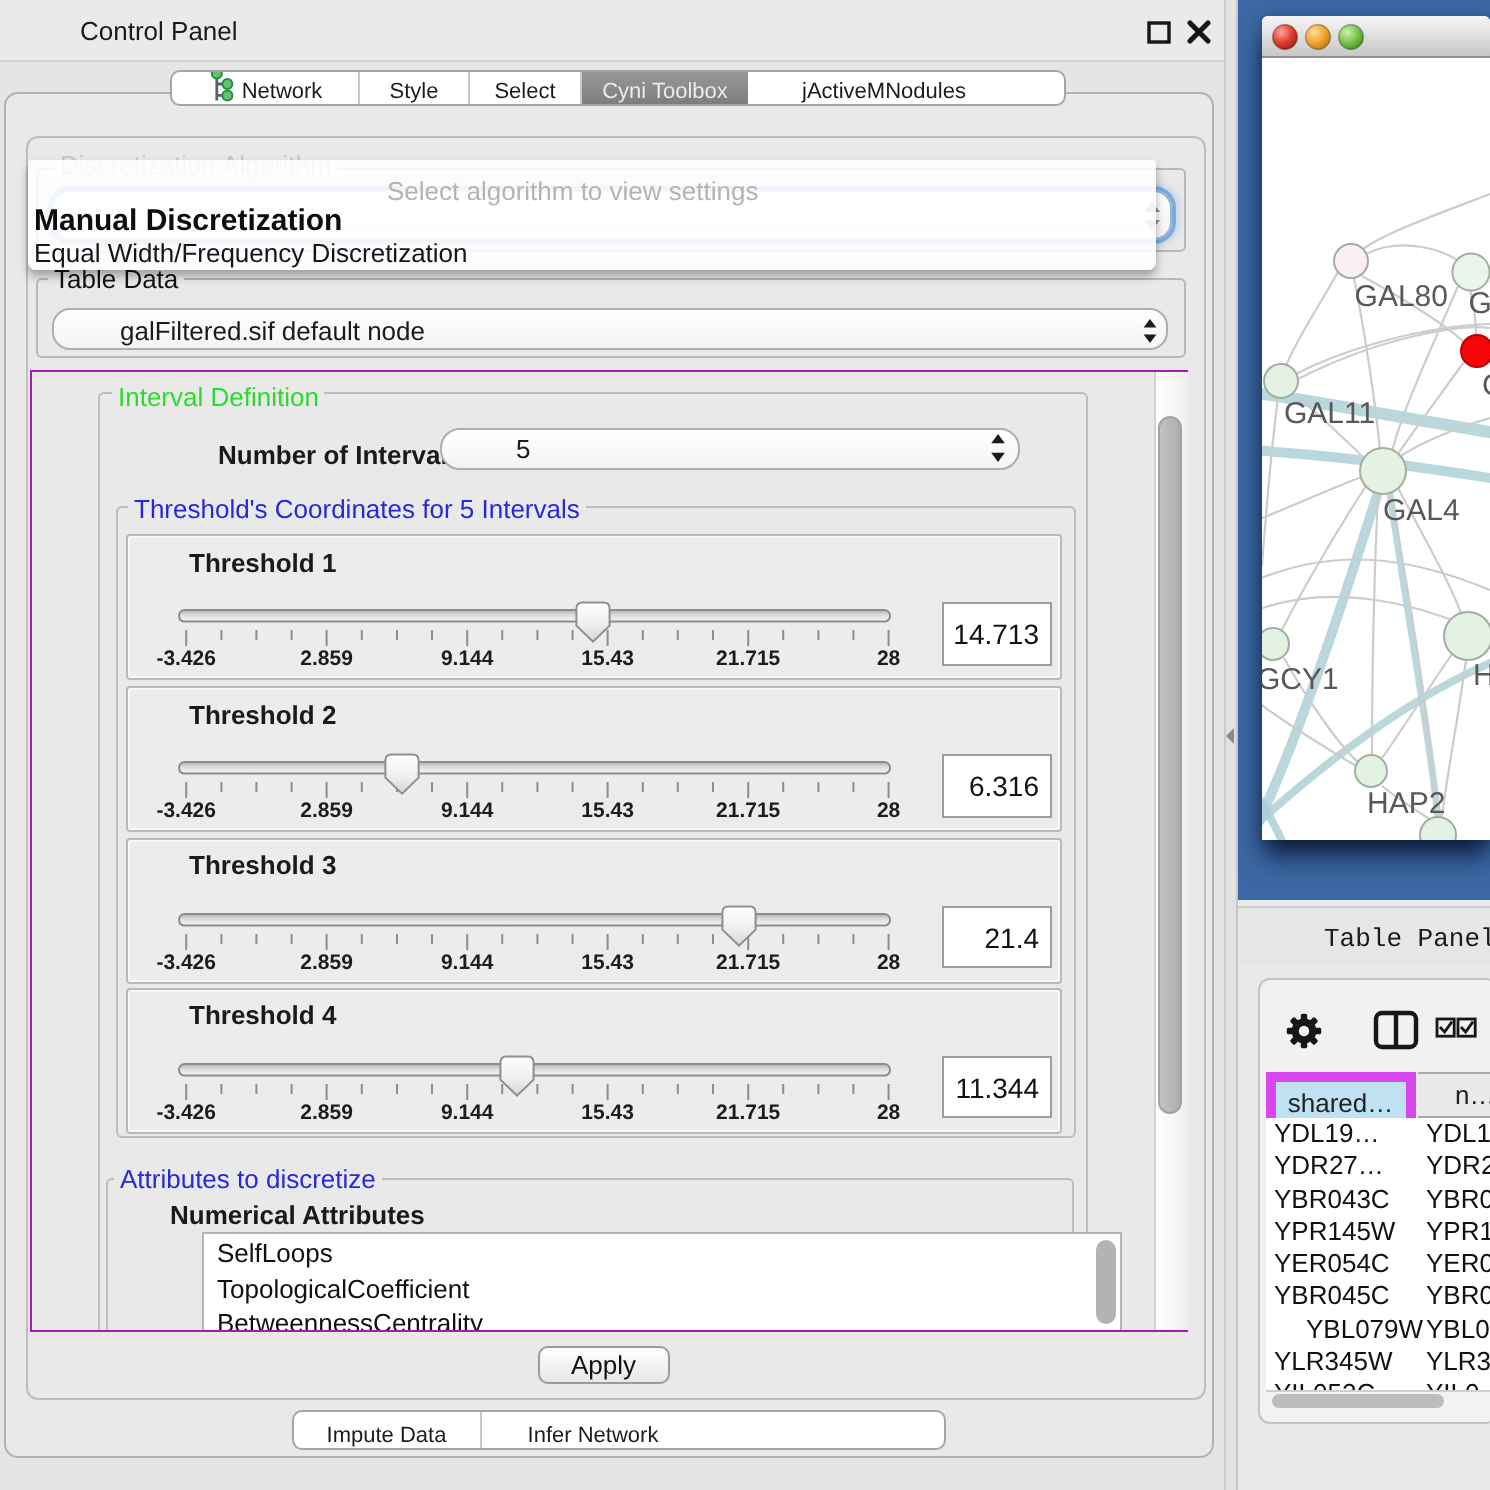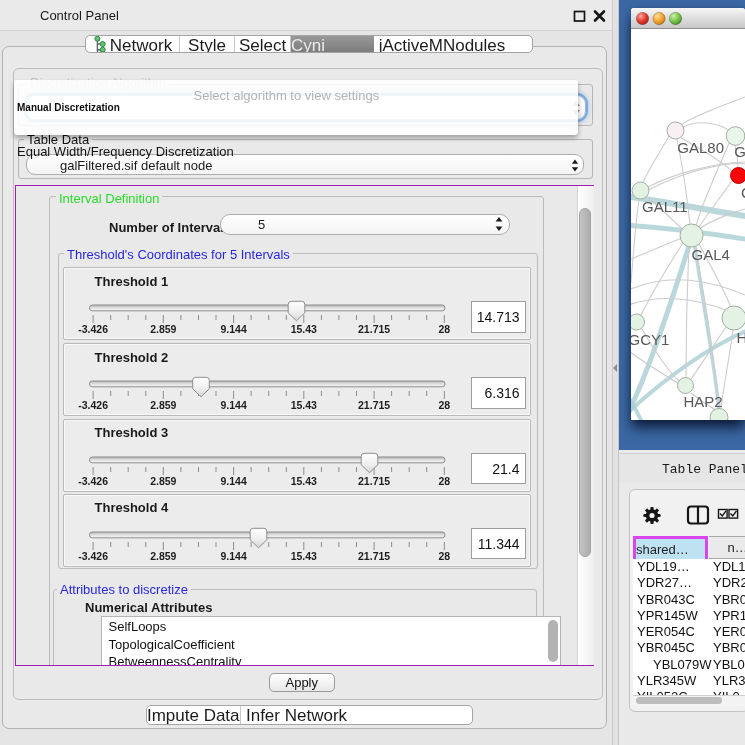--- a/index.html
+++ b/index.html
@@ -4,21 +4,21 @@
 html,body{width:745px;height:745px;overflow:hidden;}
 body{font-family:"Liberation Sans",sans-serif;background:#e5e5e5;position:relative;}
 .abs{position:absolute;}
 .t13{font-size:13px;color:#1a1a1a;white-space:nowrap;margin-left:26px;}
 .bold{font-weight:bold;}
 .panel{position:absolute;border:1px solid #b2b2b2;border-radius:7px;background:#e9e9e9;}
 .group{position:absolute;border:1px solid #b7b7b7;border-radius:3px;}
 .glabel{position:absolute;font-size:13px;background:#e9e9e9;padding:0 3px;white-space:nowrap;}
 .combo{position:absolute;background:linear-gradient(#ffffff,#f4f4f4);border:1px solid #aeaeae;border-radius:9px;}
 .tabbar{position:absolute;background:#ffffff;border:1px solid #a5a5a5;border-radius:5px;display:flex;align-items:center;overflow:hidden;}
-.tab{height:100%;display:flex;align-items:flex-start;justify-content:center;font-size:17px;color:#1c1c1c;border-right:1px solid #c8c8c8;}
+.tab{height:100%;display:flex;align-items:flex-end;justify-content:center;font-size:11px;color:#1c1c1c;border-right:1px solid #c8c8c8;}
 .tab:last-child{border-right:none;}
 .tabsel{background:linear-gradient(#989898,#7d7d7d);color:#ebebeb;border-right:none;}
 .thbox{position:absolute;background:#ececec;border:1px solid #b9b9b9;border-radius:2px;box-shadow:inset 0 0 0 1px #f8f8f8;}
 .vbox{position:absolute;background:#ffffff;border:1px solid #9e9e9e;font-size:14px;color:#111;text-align:right;}
 </style></head><body>
 <div class="abs" style="left:0;top:0;width:619px;height:31px;background:#eaeaea;border-bottom:1px solid #d2d2d2"></div>
 <div class="abs t13" style="left:14px;top:8px;">Control Panel</div>
 <svg class="abs" style="left:571px;top:8px" width="40" height="17">
     <rect x="3.5" y="3.5" width="10" height="9.5" fill="none" stroke="#151515" stroke-width="1.7"></rect>
     <path d="M 24,3.5 L 33,12.5 M 33,3.5 L 24,12.5" stroke="#151515" stroke-width="2.6" stroke-linecap="round"></path>
@@ -49,22 +49,22 @@
 <div class="group" style="left:17.5px;top:139px;width:575px;height:39.5px;"></div>
 <div class="glabel" style="left:24px;top:132px;color:#111;">Table Data</div>
 <div class="combo" style="left:25.5px;top:154px;width:558px;height:20.5px;"></div>
 <div class="abs t13" style="left:34px;top:157.5px;">galFiltered.sif default node</div>
 <svg class="abs" style="left:568px;top:156.5px" width="14" height="17">
     <path d="M 7,2.5 L 10.2,6.8 L 3.8,6.8 Z" fill="#1c1c1c"></path>
     <path d="M 7,14.5 L 10.2,10.2 L 3.8,10.2 Z" fill="#1c1c1c"></path>
   </svg>
 <div class="abs" style="left:13.5px;top:80px;width:564px;height:55px;background:rgba(255,255,255,0.88);border-radius:2px 2px 4px 4px;box-shadow:0 3px 5px rgba(0,0,0,0.32);z-index:40;">
     <div class="abs" style="left:180px;top:8px;font-size:13px;color:#b3b3b3;">Select algorithm to view settings</div>
-    <div class="abs" style="left:3.5px;top:22px;font-size:10px;font-weight:bold;color:#0d0d0d;">Manual Discretization</div>
-    <div class="abs" style="left:3.5px;top:38.5px;font-size:13px;color:#141414;margin-top:25px;">Equal Width/Frequency Discretization</div>
+    <div class="abs" style="left:3.5px;top:22px;font-size:15px;font-weight:bold;color:#0d0d0d;">Manual Discretization</div>
+    <div class="abs" style="left:3.5px;top:38.5px;font-size:13px;color:#141414;">Equal Width/Frequency Discretization</div>
   </div>
 <div class="abs" style="left:15px;top:184.5px;width:579px;height:481.5px;border:1px solid #a21caf;background:#e9e9e9;overflow:hidden;">
     <div class="group" style="left:33px;top:10.5px;width:495px;height:478px;border-color:#bcbcbc;"></div>
     <div class="glabel" style="left:40px;top:5.5px;color:#2bdb2b;">Interval Definition</div>
     <div class="abs t13 bold" style="left:67px;top:34.0px;">Number of Intervals</div>
     <div class="combo" style="left:204px;top:28.0px;width:290px;height:21px;border-radius:10px;"></div>
     <div class="abs t13" style="left:216px;top:31.5px;">5</div>
     <svg class="abs" style="left:476px;top:30.5px" width="14" height="16">
       <path d="M 7,1 L 10.4,5.6 L 3.6,5.6 Z" fill="#1a1a1a"></path>
       <path d="M 7,15 L 10.4,10.4 L 3.6,10.4 Z" fill="#1a1a1a"></path>
@@ -373,21 +373,21 @@
         <rect x="0" y="0" width="20" height="17" rx="3" fill="none" stroke="#161616" stroke-width="2.2"></rect>
         <line x1="10" y1="0" x2="10" y2="17" stroke="#161616" stroke-width="2.2"></line>
       </g>
       <g fill="none" stroke="#161616" stroke-width="1.4">
         <rect x="78.5" y="6.5" width="8.6" height="8.6"></rect>
         <path d="M 80,10.5 L 82.3,13 L 86,7.8"></path>
         <rect x="89" y="6.5" width="8.6" height="8.6"></rect>
         <path d="M 90.5,10.5 L 92.8,13 L 96.5,7.8"></path>
       </g>
     </svg>
-    <div class="abs" style="left:3.5px;top:45.5px;width:74.5px;height:29px;background:#bee2f2;border:3px solid #d946ef;font-size:13px;color:#222;text-align:left;line-height:22px;">shared…</div>
+    <div class="abs" style="left:3.5px;top:45.5px;width:74.5px;height:29px;background:#bee2f2;border:5px solid #d946ef;font-size:13px;color:#222;text-align:center;line-height:22px;">shared…</div>
     <div class="abs" style="left:79.0px;top:45.5px;width:41px;height:23.5px;background:#eaeaea;border:1px solid #a8a8a8;border-left:none;font-size:13px;color:#222;line-height:22px;padding-left:19px;">n…</div>
     <div class="abs" style="left:3.5px;top:69px;width:117px;height:135.5px;background:#ffffff;overflow:hidden;">
       <div style="height:16.3px;font-size:13px;color:#111;white-space:nowrap;"><span style="display:inline-block;width:80px;padding-left:4px;">YDL19…</span><span>YDL1</span></div>
       <div style="height:16.3px;font-size:13px;color:#111;white-space:nowrap;"><span style="display:inline-block;width:80px;padding-left:4px;">YDR27…</span><span>YDR2</span></div>
       <div style="height:16.3px;font-size:13px;color:#111;white-space:nowrap;"><span style="display:inline-block;width:80px;padding-left:4px;">YBR043C</span><span>YBR0</span></div>
       <div style="height:16.3px;font-size:13px;color:#111;white-space:nowrap;"><span style="display:inline-block;width:80px;padding-left:4px;">YPR145W</span><span>YPR1</span></div>
       <div style="height:16.3px;font-size:13px;color:#111;white-space:nowrap;"><span style="display:inline-block;width:80px;padding-left:4px;">YER054C</span><span>YER0</span></div>
       <div style="height:16.3px;font-size:13px;color:#111;white-space:nowrap;"><span style="display:inline-block;width:80px;padding-left:4px;">YBR045C</span><span>YBR0</span></div>
       <div style="height:16.3px;font-size:13px;color:#111;white-space:nowrap;"><span style="display:inline-block;width:80px;padding-left:20px;">YBL079W</span><span>YBL0</span></div>
       <div style="height:16.3px;font-size:13px;color:#111;white-space:nowrap;"><span style="display:inline-block;width:80px;padding-left:4px;">YLR345W</span><span>YLR3</span></div>

